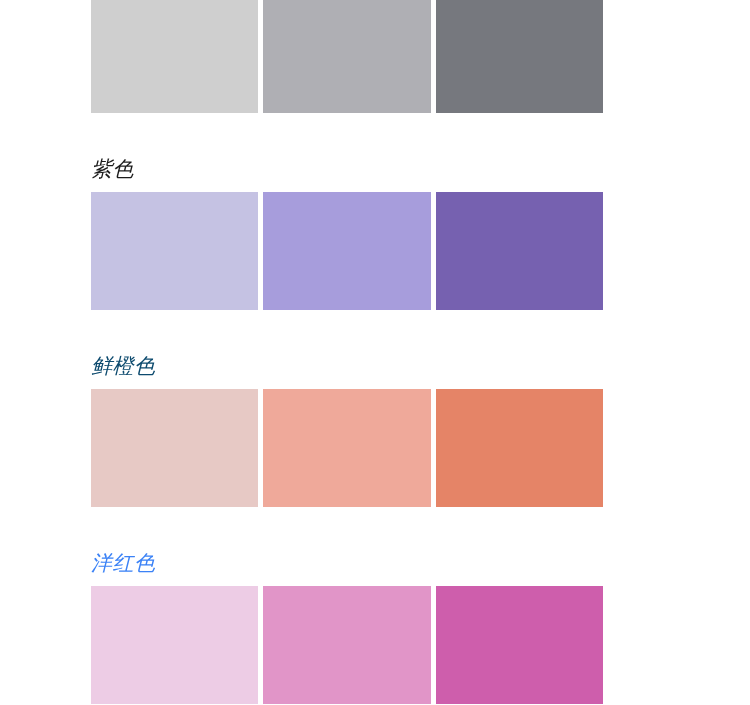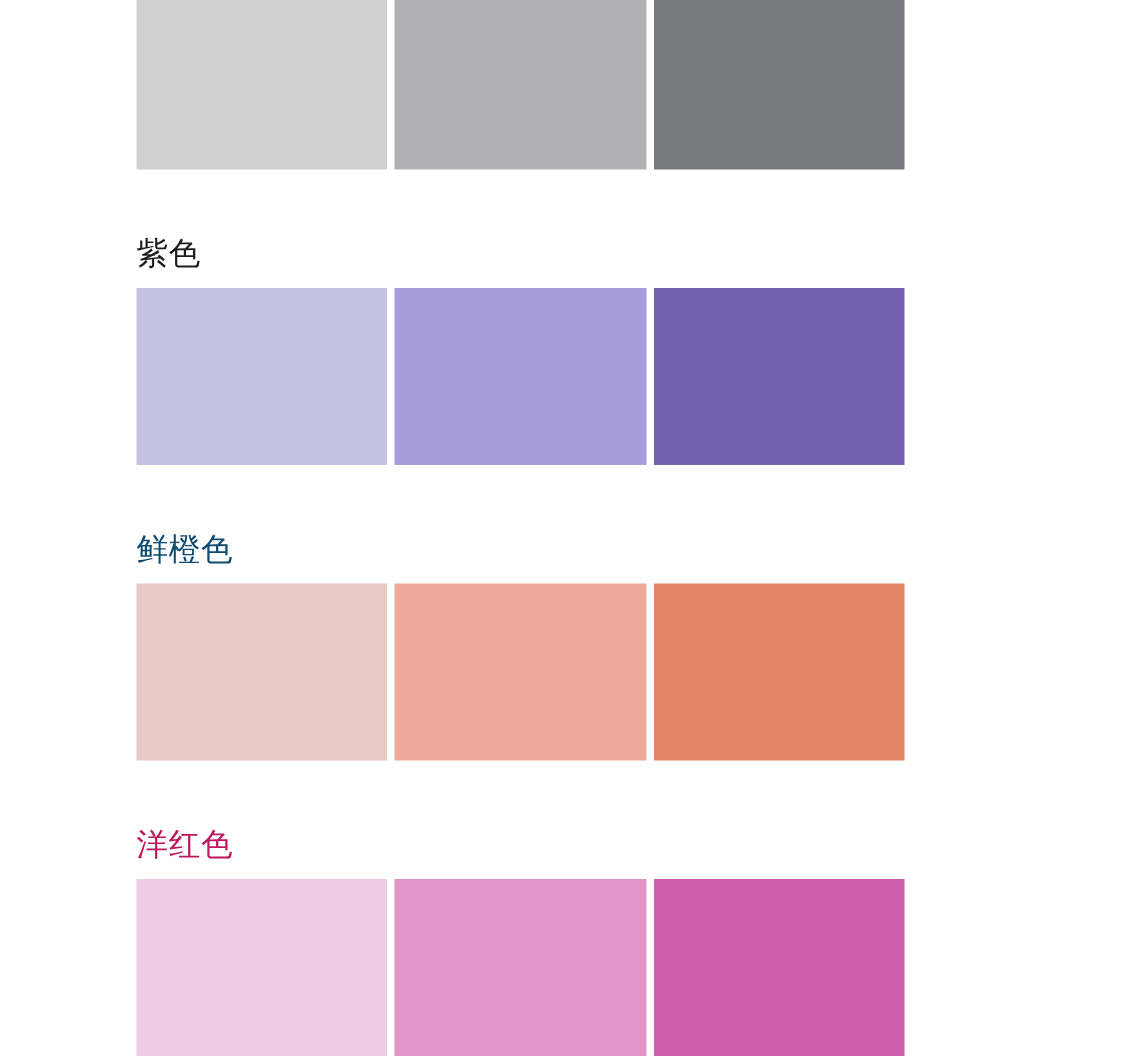--- a/index.html
+++ b/index.html
@@ -15,20 +15,21 @@
     overflow: hidden;
     font-family: "Liberation Sans", "DejaVu Sans", sans-serif;
     position: relative;
   }
 
   #palette-page {
     position: absolute;
     left: 0;
     top: 0;
     width: 662px;
+    font-style: italic;
   }
 
   .color-group {
     position: relative;
   }
 
   .group-label {
     font-size: 21px;
     line-height: 1;
     color: #1b1b1b;
@@ -85,21 +86,21 @@
       <div class="group-label" style="color: #0c4a6e;">鲜橙色</div>
       <div class="group-gap-row"></div>
       <div class="swatch-row">
         <div class="swatch" title="#e7c9c5" style="background: rgb(231, 201, 197);"></div>
         <div class="swatch" title="#efa99a" style="background: rgb(239, 169, 154);"></div>
         <div class="swatch" title="#e58467" style="background: rgb(229, 132, 103);"></div>
       </div>
     </div>
     <div class="color-group">
       <div class="group-gap-label"></div>
-      <div class="group-label" style="color: #be185d;">洋红色</div>
+      <div class="group-label" style="color: #3b82f6;">洋红色</div>
       <div class="group-gap-row"></div>
       <div class="swatch-row">
         <div class="swatch" title="#edcce5" style="background: rgb(237, 204, 229);"></div>
         <div class="swatch" title="#e195c8" style="background: rgb(225, 149, 200);"></div>
         <div class="swatch" title="#ce5eac" style="background: rgb(206, 94, 172);"></div>
       </div>
     </div>
   </div>
 
 </body></html>

